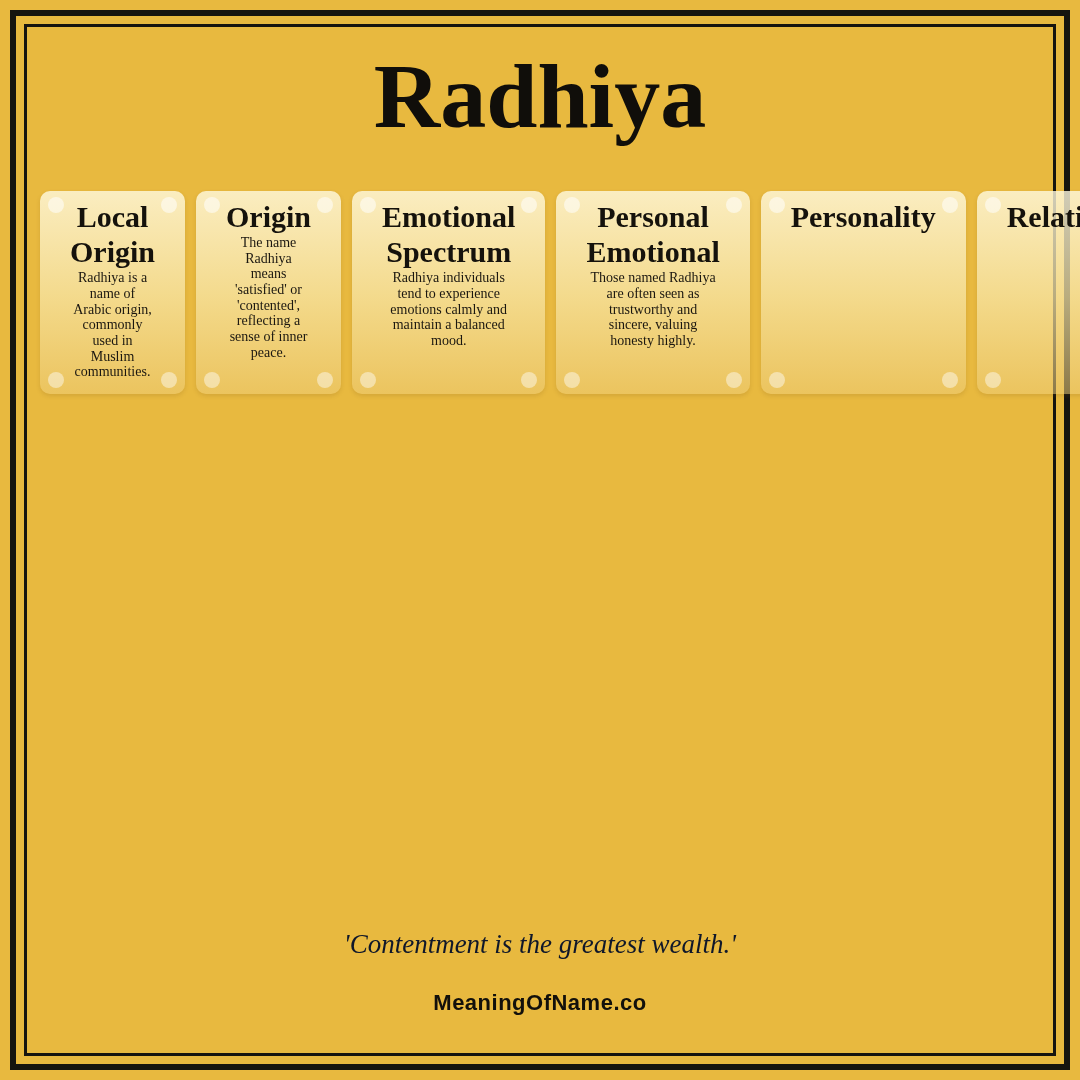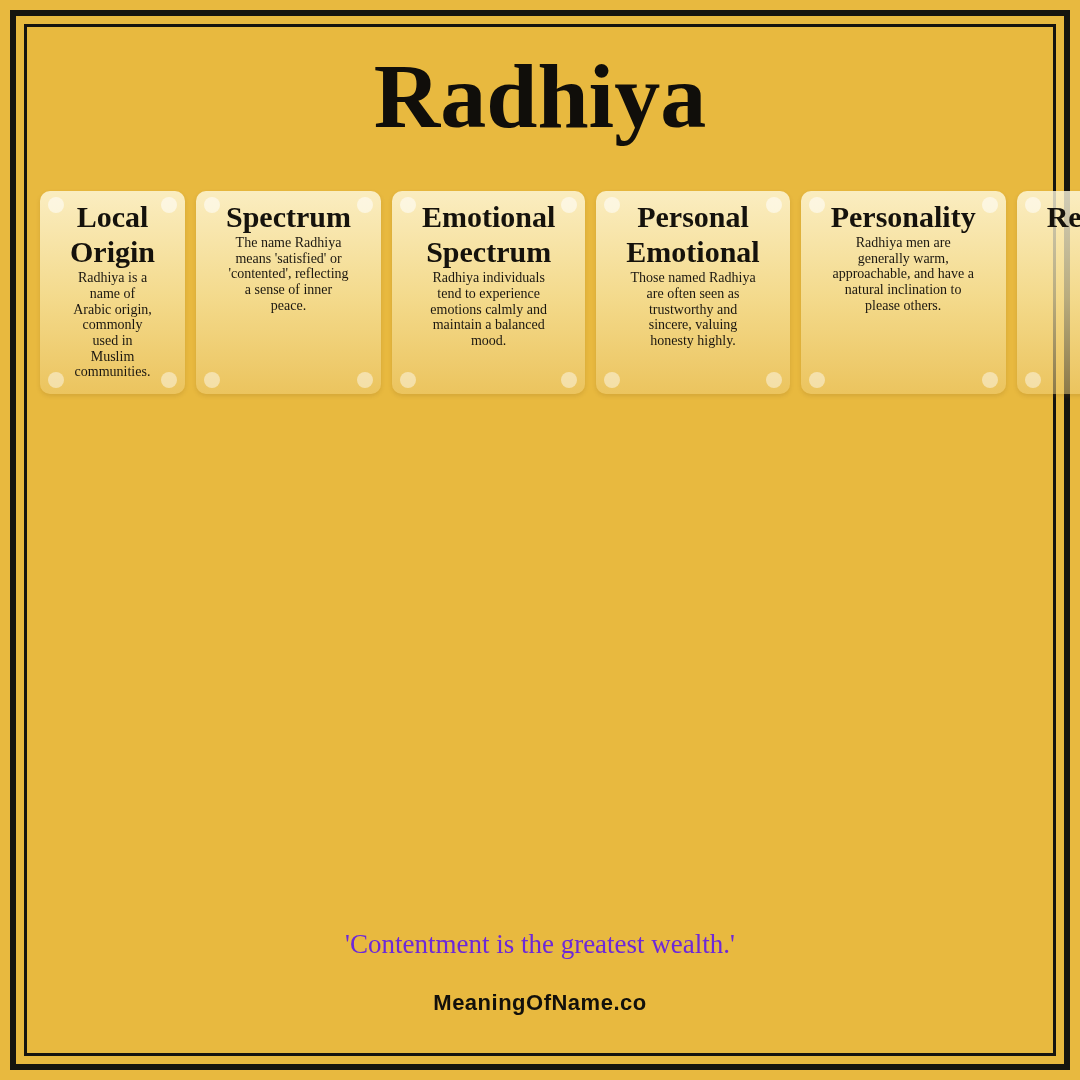--- a/index.html
+++ b/index.html
@@ -127,22 +127,23 @@
     margin: 0;
     font-family: "Liberation Serif", serif;
   }
 
   .footer {
     margin-top: auto;
     padding-bottom: 24px;
     text-align: center;
   }
   .quote {
+    font-style: italic;
     font-size: 27px;
-    color: #6d28d9;
+    color: #0f172a;
     margin: 0 0 30px 0;
     font-family: "Liberation Serif", serif;
   }
   .brand {
     font-size: 22px;
     font-weight: bold;
     color: #12100b;
     letter-spacing: 0.5px;
     font-family: Liberation Sans, sans-serif;
   }
@@ -163,21 +164,21 @@
       <div class="card">
         <div class="card-title">Local Origin</div>
         <div class="card-text">Radhiya is a name of Arabic origin, commonly used in Muslim communities.</div>
         <div class="card-dots-bottom">
             <span class="left"></span>
             <span class="right"></span>
           </div>
       </div>
 
       <div class="card">
-        <div class="card-title">Spectrum</div>
+        <div class="card-title">Origin</div>
         <div class="card-text">The name Radhiya means 'satisfied' or 'contented', reflecting a sense of inner peace.</div>
         <div class="card-dots-bottom">
             <span class="left"></span>
             <span class="right"></span>
           </div>
       </div>
 
       <div class="card">
         <div class="card-title">Emotional Spectrum</div>
         <div class="card-text">Radhiya individuals tend to experience emotions calmly and maintain a balanced mood.</div>
@@ -191,21 +192,20 @@
         <div class="card-title">Personal Emotional</div>
         <div class="card-text">Those named Radhiya are often seen as trustworthy and sincere, valuing honesty highly.</div>
         <div class="card-dots-bottom">
             <span class="left"></span>
             <span class="right"></span>
           </div>
       </div>
 
       <div class="card">
         <div class="card-title">Personality</div>
-        <div class="card-text">Radhiya men are generally warm, approachable, and have a natural inclination to please others.</div>
         <div class="card-dots-bottom">
             <span class="left"></span>
             <span class="right"></span>
           </div>
       </div>
 
       <div class="card">
         <div class="card-title">Relationships</div>
         <div class="card-dots-bottom">
             <span class="left"></span>

